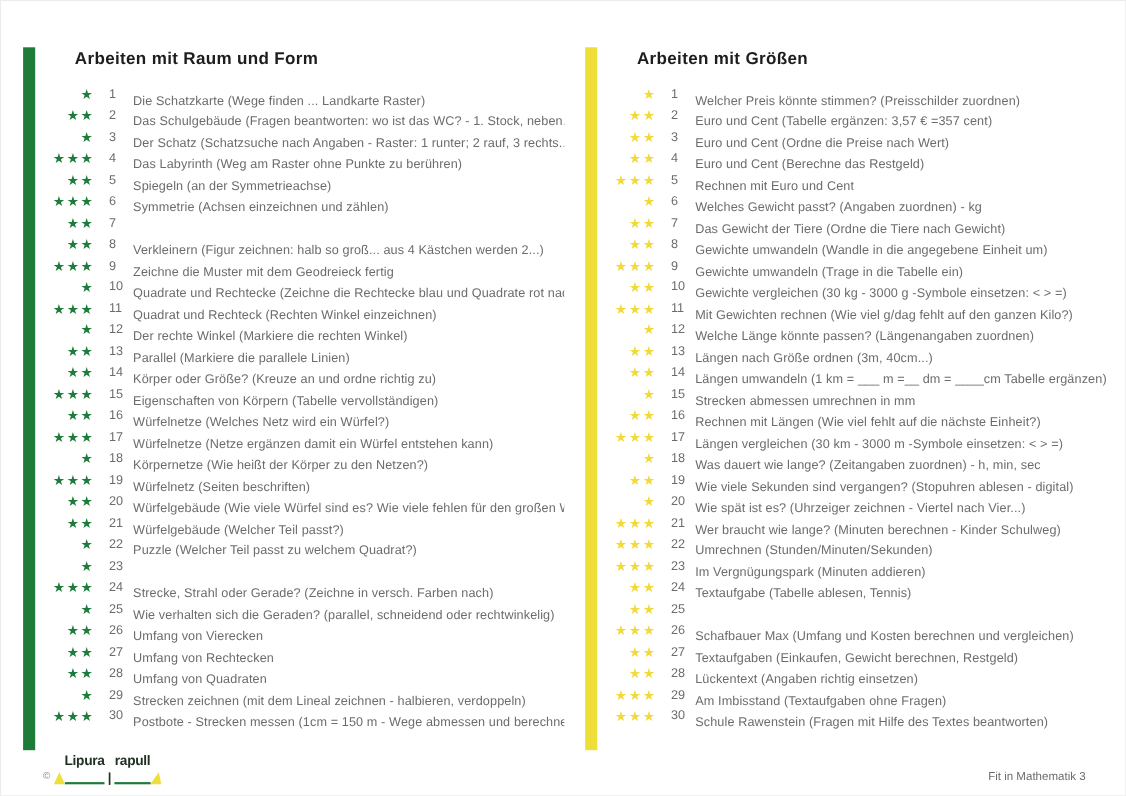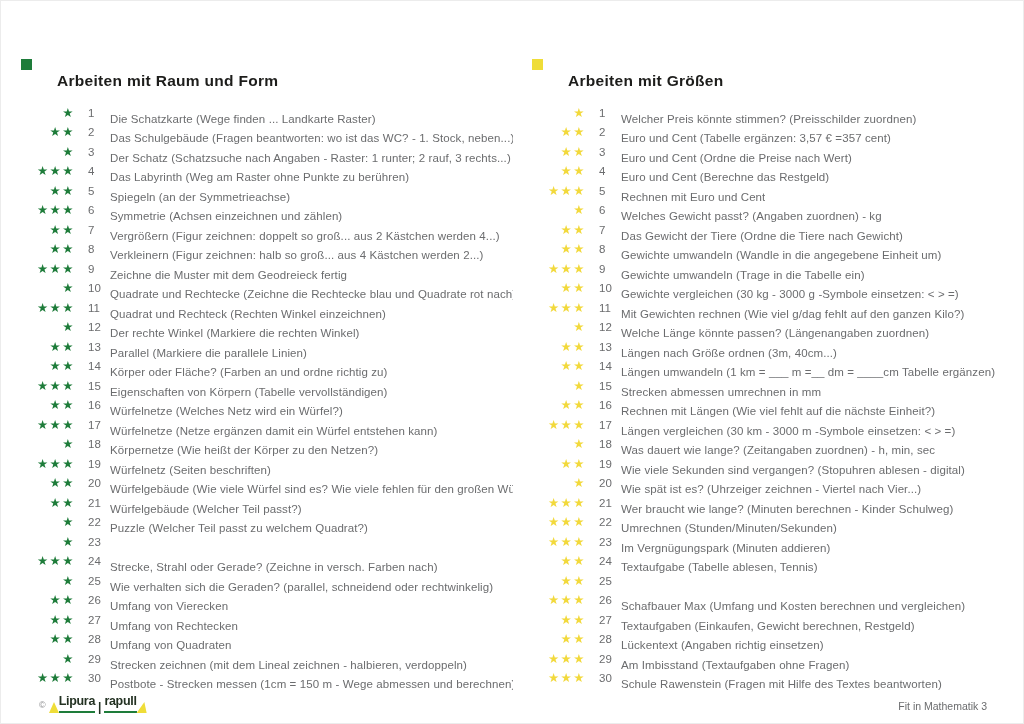--- a/index.html
+++ b/index.html
@@ -1,21 +1,21 @@
 <!DOCTYPE html>
 <html style="--green: #1e7c3a; --yellow: #efdd38; --star-yellow: #f2d93c; --text: #6b6c6e; --heading: #1d1d1b;"><head>
 <meta charset="utf-8">
 <style>
   html,body{margin:0;padding:0;background:#fff;}
   .page{
     position:relative;width:1024px;height:724px;background:#ffffff;
     font-family:"Liberation Sans", sans-serif;overflow:hidden;
     box-sizing:border-box;border:1px solid #ececec;
   }
-  .column{position:absolute;top:58px;display:flex;flex-direction:column;}
+  .column{position:absolute;top:42px;display:flex;}
   .col-left{left:20px;width:492px;}
   .col-right{left:531px;width:478px;}
   .accent-bar{width:11px;height:639px;flex:0 0 11px;}
   .col-left  .accent-bar{background:var(--green);}
   .col-right .accent-bar{background:var(--yellow);}
   .content{flex:1;min-width:0;}
   .col-title{
     margin:0 0 12px 36px;font-size:15.5px;font-weight:bold;
     color:var(--heading);letter-spacing:.3px;line-height:21px;
   }
@@ -40,21 +40,21 @@
   }
   .copy{font-size:9px;color:#8a8b8d;align-self:center;margin-right:1px;}
   .tri{
     width:0;height:0;border-left:5px solid transparent;
     border-right:5px solid transparent;border-bottom:11px solid var(--yellow);
     display:inline-block;margin-right:-2px;
   }
   .tri.skew{transform:skewX(-14deg);margin-left:-1px;margin-right:0;}
   .brand{
     font-size:12.5px;font-weight:bold;color:#233122;line-height:1;
-    border-bottom:2.5px solid var(--green);padding-bottom:4px;letter-spacing:-.3px;
+    border-bottom:2.5px solid var(--green);padding-bottom:14px;letter-spacing:-.3px;
   }
   .logo-sep{font-size:12px;color:#233122;font-weight:bold;margin:0 1px;line-height:1;}
   .footer-right{
     position:absolute;right:36px;top:699px;font-size:10.5px;color:var(--text);text-align:right;
   }
 </style>
 </head>
 <body>
 
 <div class="page">
@@ -97,21 +97,20 @@
 
           <div class="row">
             <span class="stars">★★★</span>
             <span class="num">6</span>
             <span class="label">Symmetrie (Achsen einzeichnen und zählen)</span>
           </div>
 
           <div class="row">
             <span class="stars">★★</span>
             <span class="num">7</span>
-            <span class="label">Vergrößern (Figur zeichnen: doppelt so groß... aus 2 Kästchen werden 4...)</span>
           </div>
 
           <div class="row">
             <span class="stars">★★</span>
             <span class="num">8</span>
             <span class="label">Verkleinern (Figur zeichnen: halb so groß... aus 4 Kästchen werden 2...)</span>
           </div>
 
           <div class="row">
             <span class="stars">★★★</span>
@@ -139,21 +138,21 @@
 
           <div class="row">
             <span class="stars">★★</span>
             <span class="num">13</span>
             <span class="label">Parallel (Markiere die parallele Linien)</span>
           </div>
 
           <div class="row">
             <span class="stars">★★</span>
             <span class="num">14</span>
-            <span class="label">Körper oder Fläche? (Farben an und ordne richtig zu)</span>
+            <span class="label">Körper oder Größe? (Kreuze an und ordne richtig zu)</span>
           </div>
 
           <div class="row">
             <span class="stars">★★★</span>
             <span class="num">15</span>
             <span class="label">Eigenschaften von Körpern (Tabelle vervollständigen)</span>
           </div>
 
           <div class="row">
             <span class="stars">★★</span>

